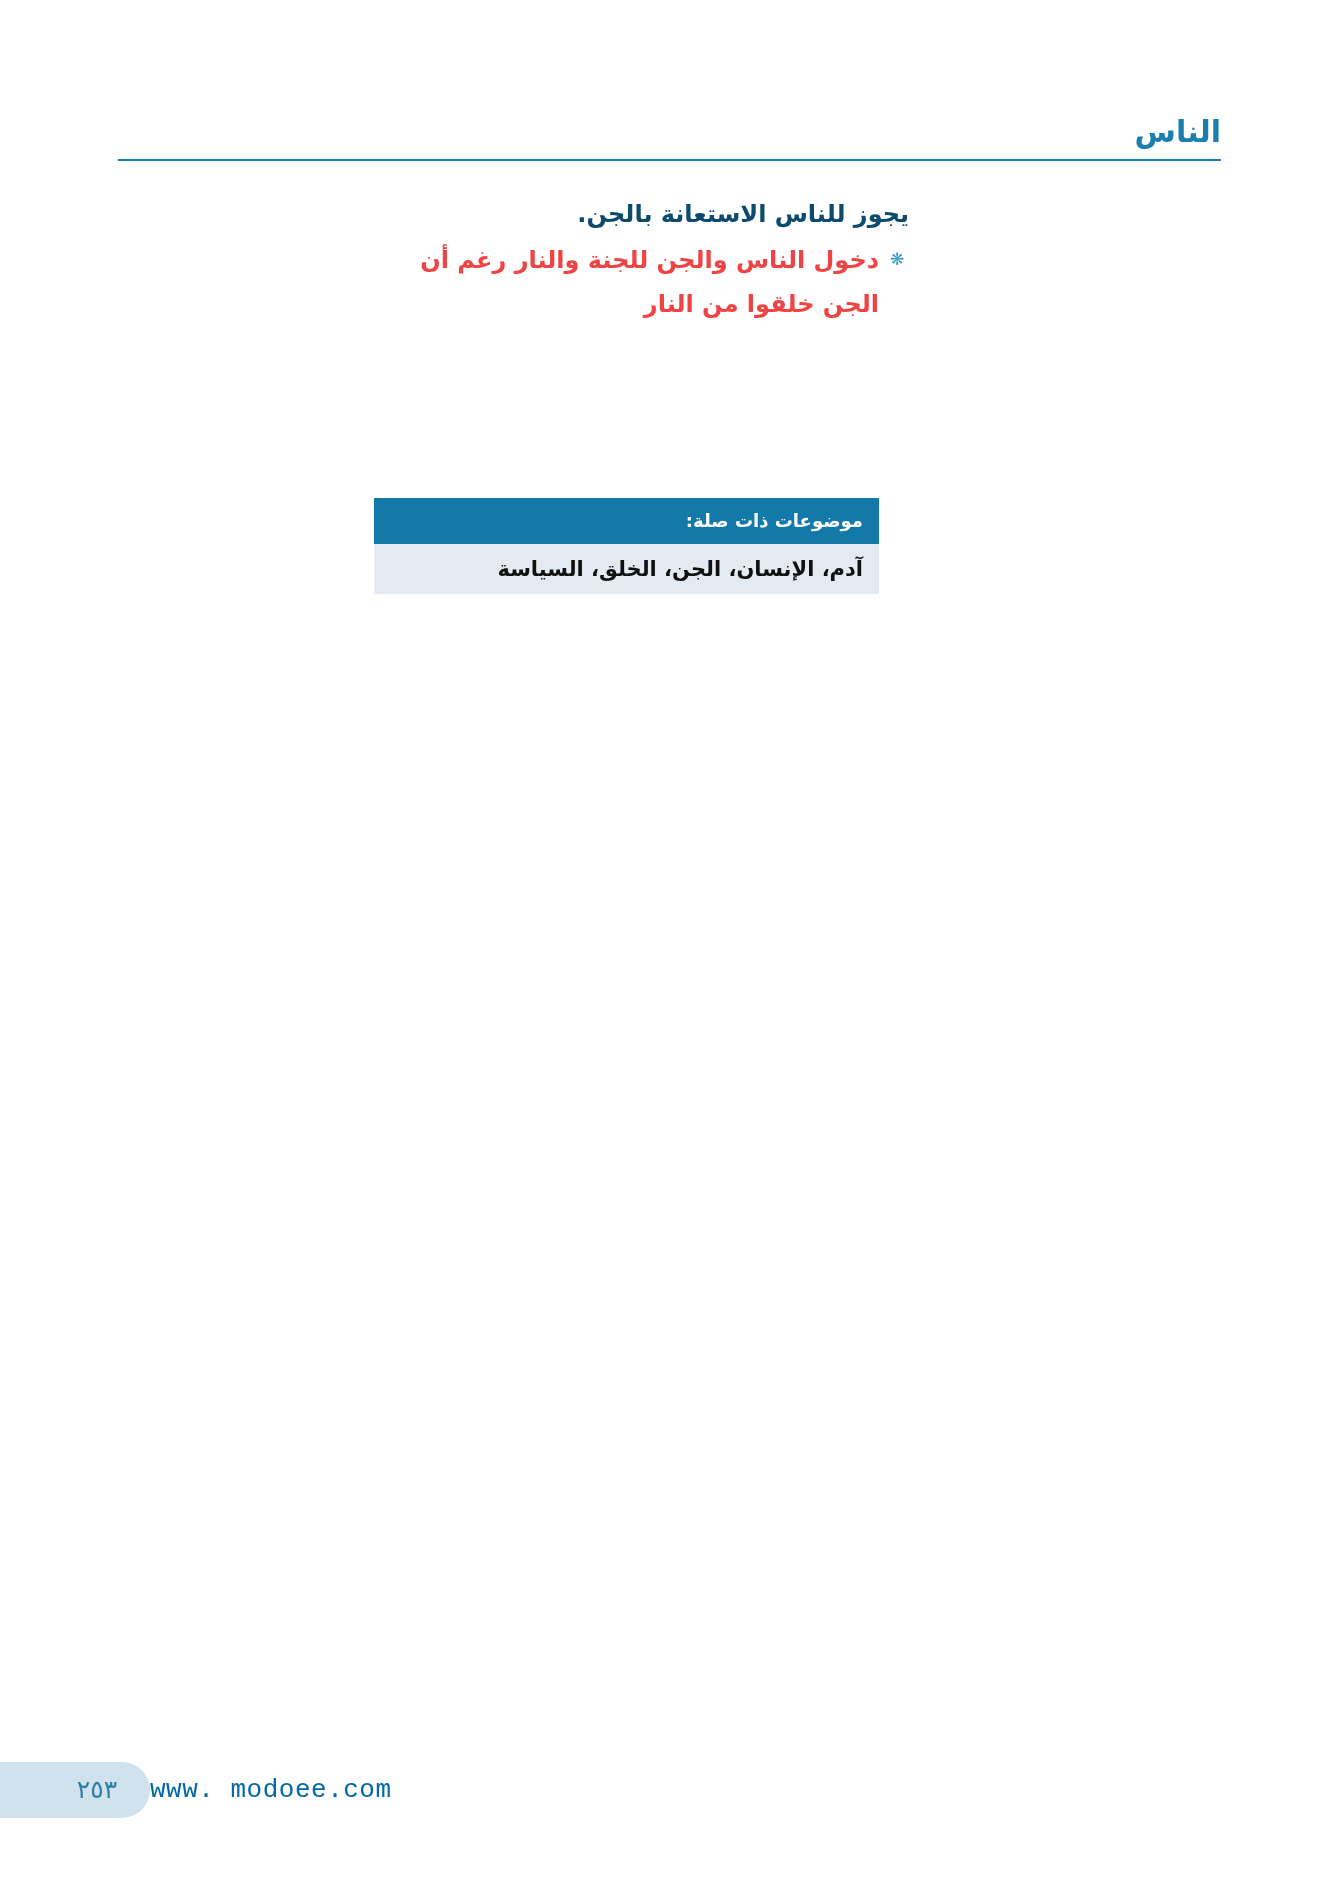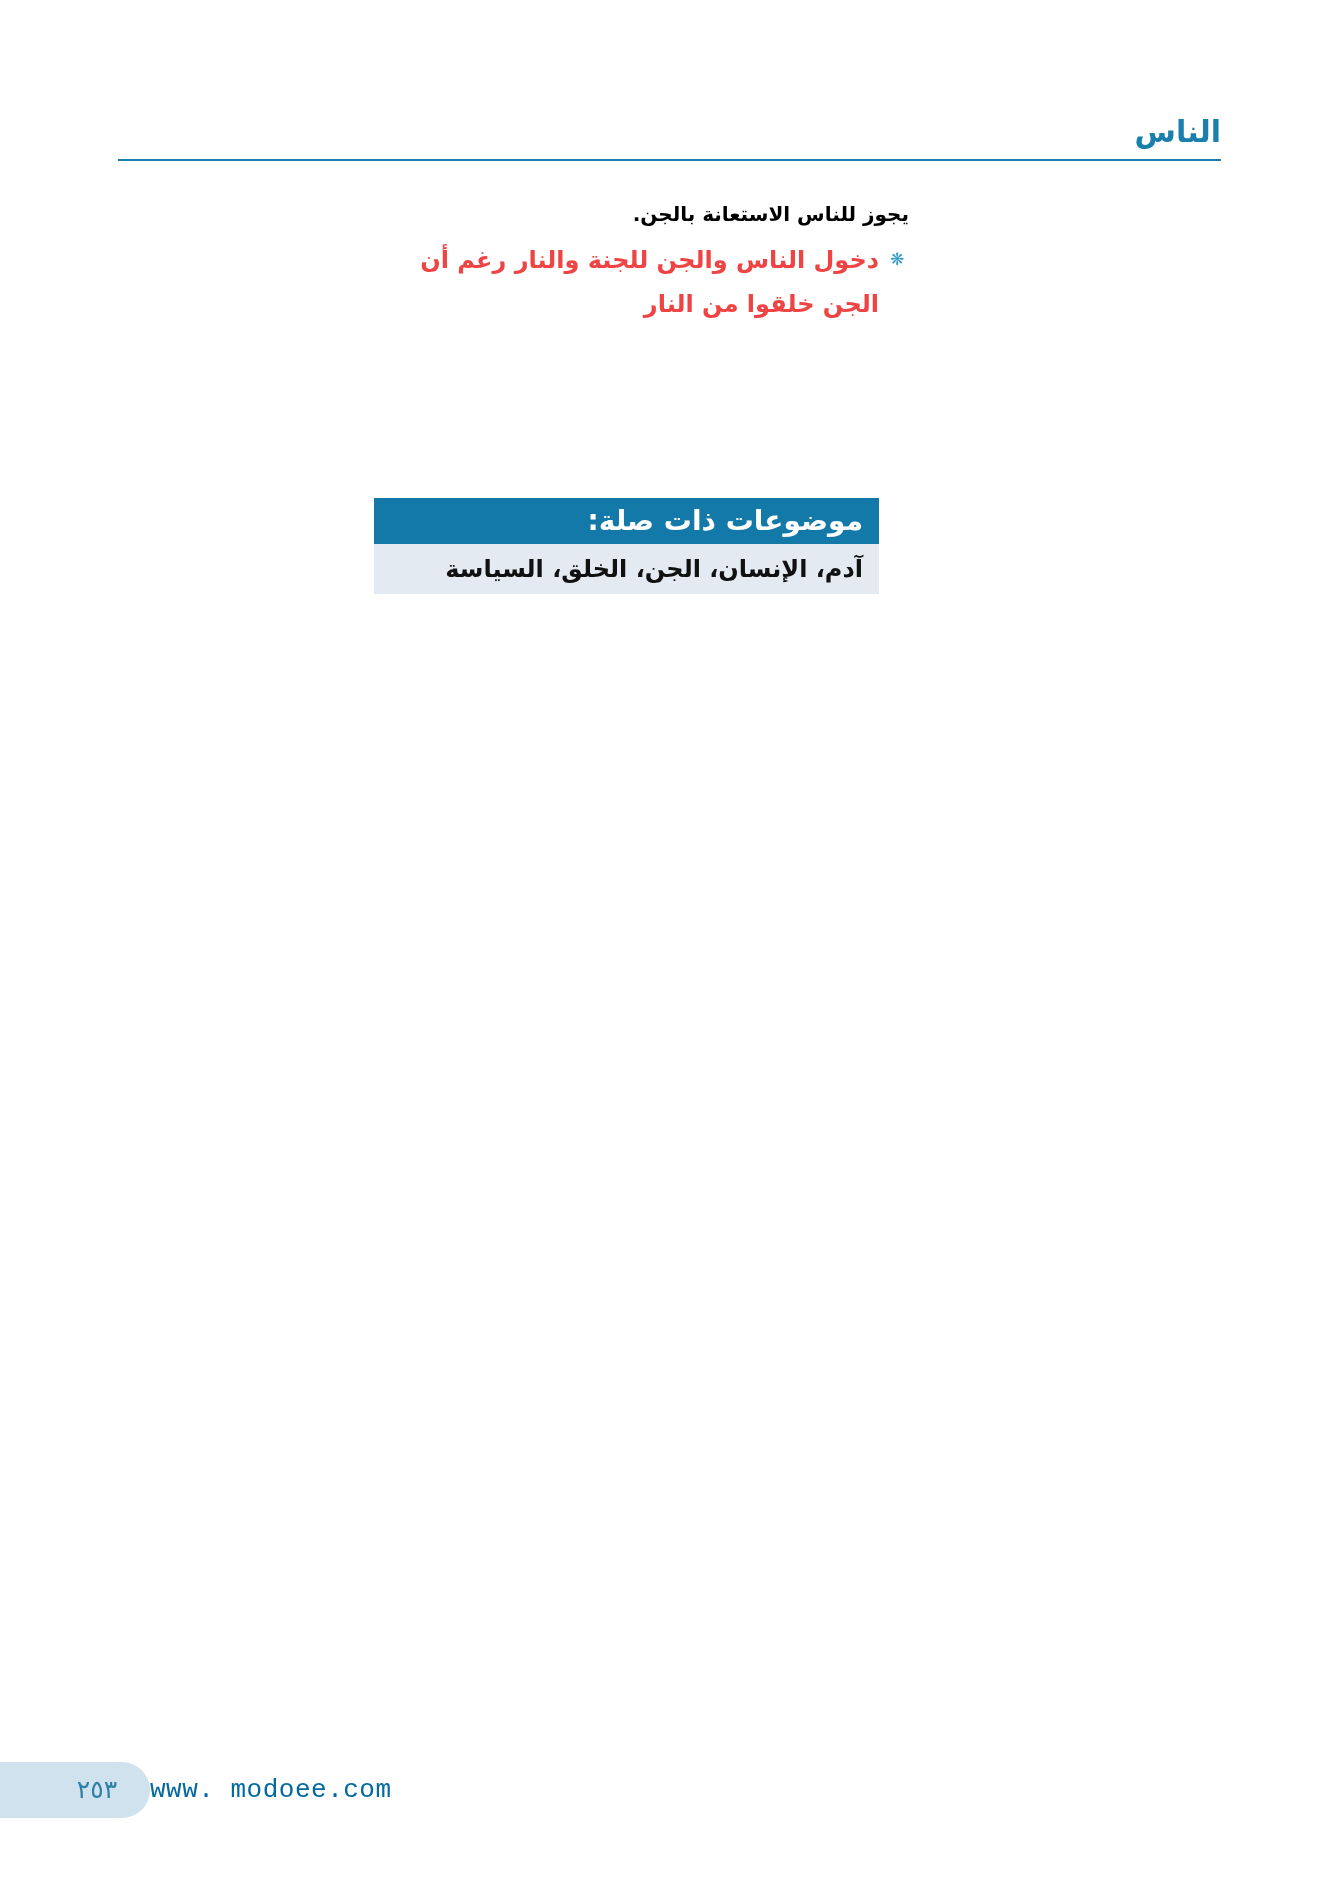--- a/index.html
+++ b/index.html
@@ -52,23 +52,23 @@
   
   .text-block {
     position: absolute;
     top: 192px;
     right: 430px;
     width: 520px;
     text-align: right;
     direction: rtl;
   }
   .para {
-    font-size: 20px;
+    font-size: 24px;
     line-height: 44px;
-    color: #000000;
+    color: #0c4a6e;
     font-weight: bold;
     margin: 0 0 2px 0;
     letter-spacing: 0;
   }
   .bullet-row {
     display: flex;
     flex-direction: row;
     align-items: flex-start;
     justify-content: flex-start;
   }
@@ -93,32 +93,32 @@
   
   .related {
     position: absolute;
     top: 498px;
     right: 460px;
     width: 505px;
   }
   .related-head {
     background: #1379a8;
     color: #ffffff;
-    font-size: 28px;
+    font-size: 18px;
     font-weight: bold;
     line-height: 46px;
     height: 46px;
     padding: 0 16px;
     box-sizing: border-box;
     text-align: right;
   }
   .related-body {
     background: #e4eaf1;
     color: #111111;
-    font-size: 24px;
+    font-size: 21px;
     font-weight: bold;
     line-height: 50px;
     height: 50px;
     padding: 0 16px;
     box-sizing: border-box;
     text-align: right;
   }
 
   
   .footer {

